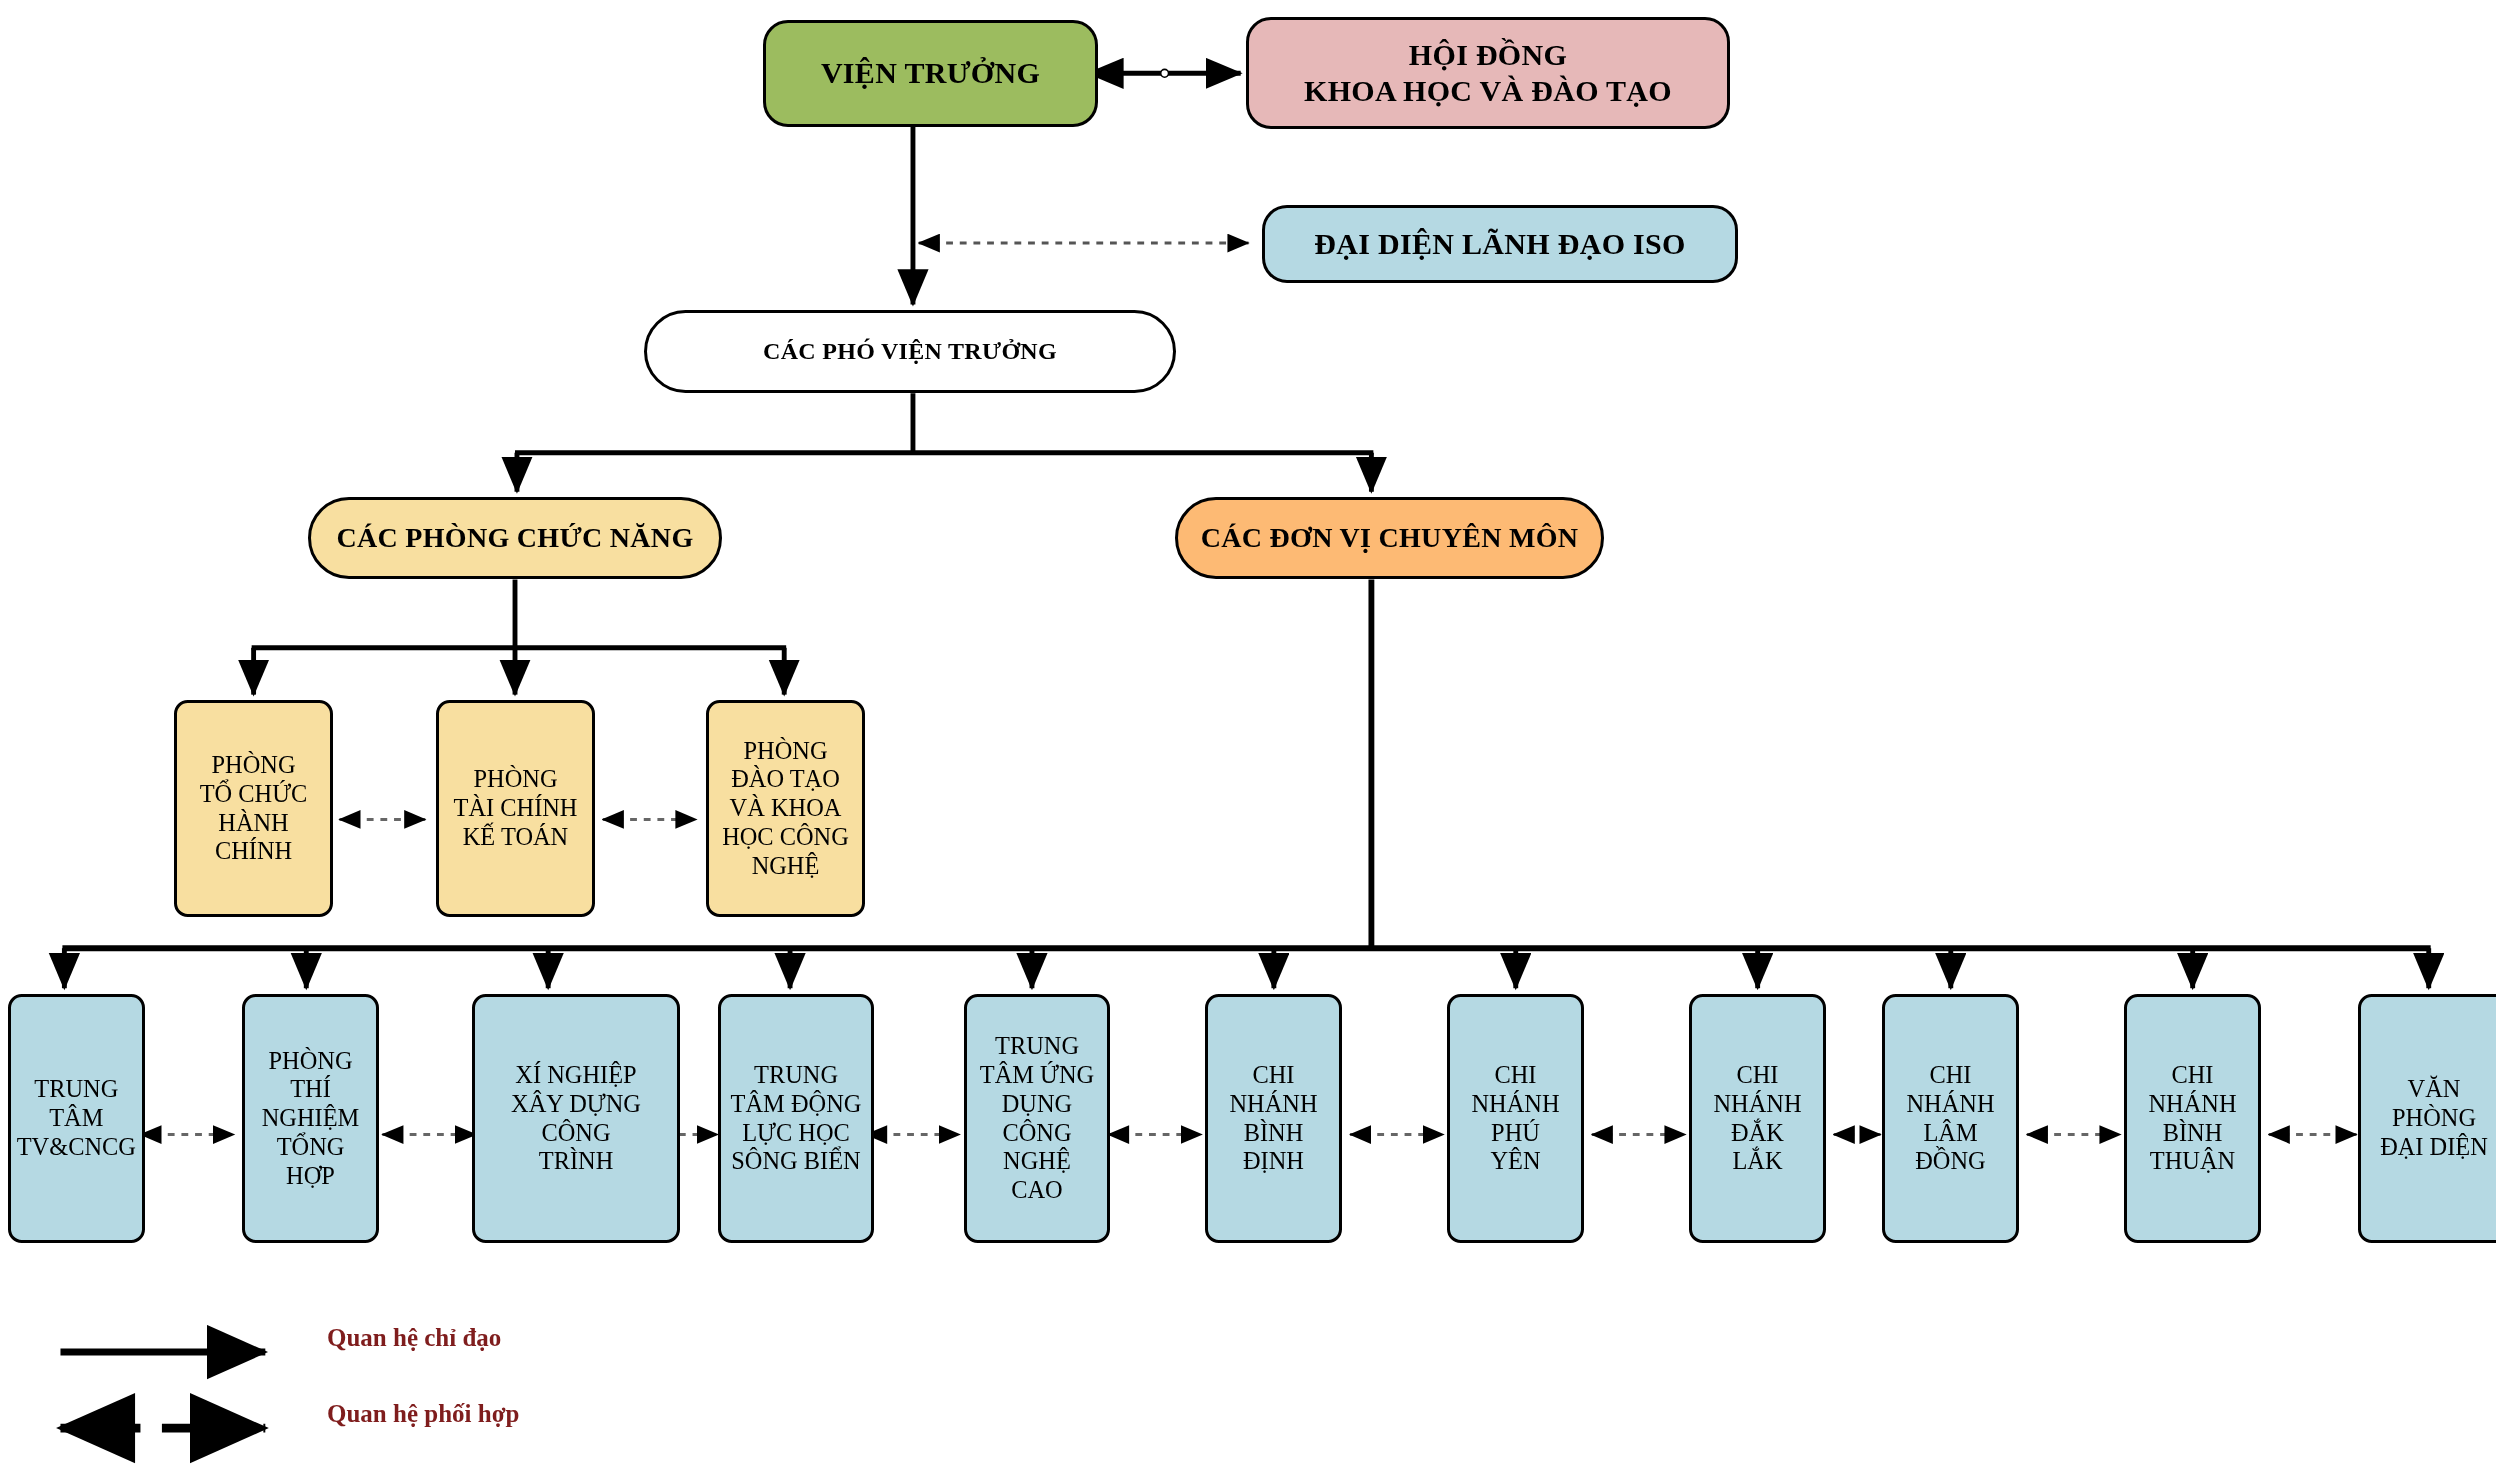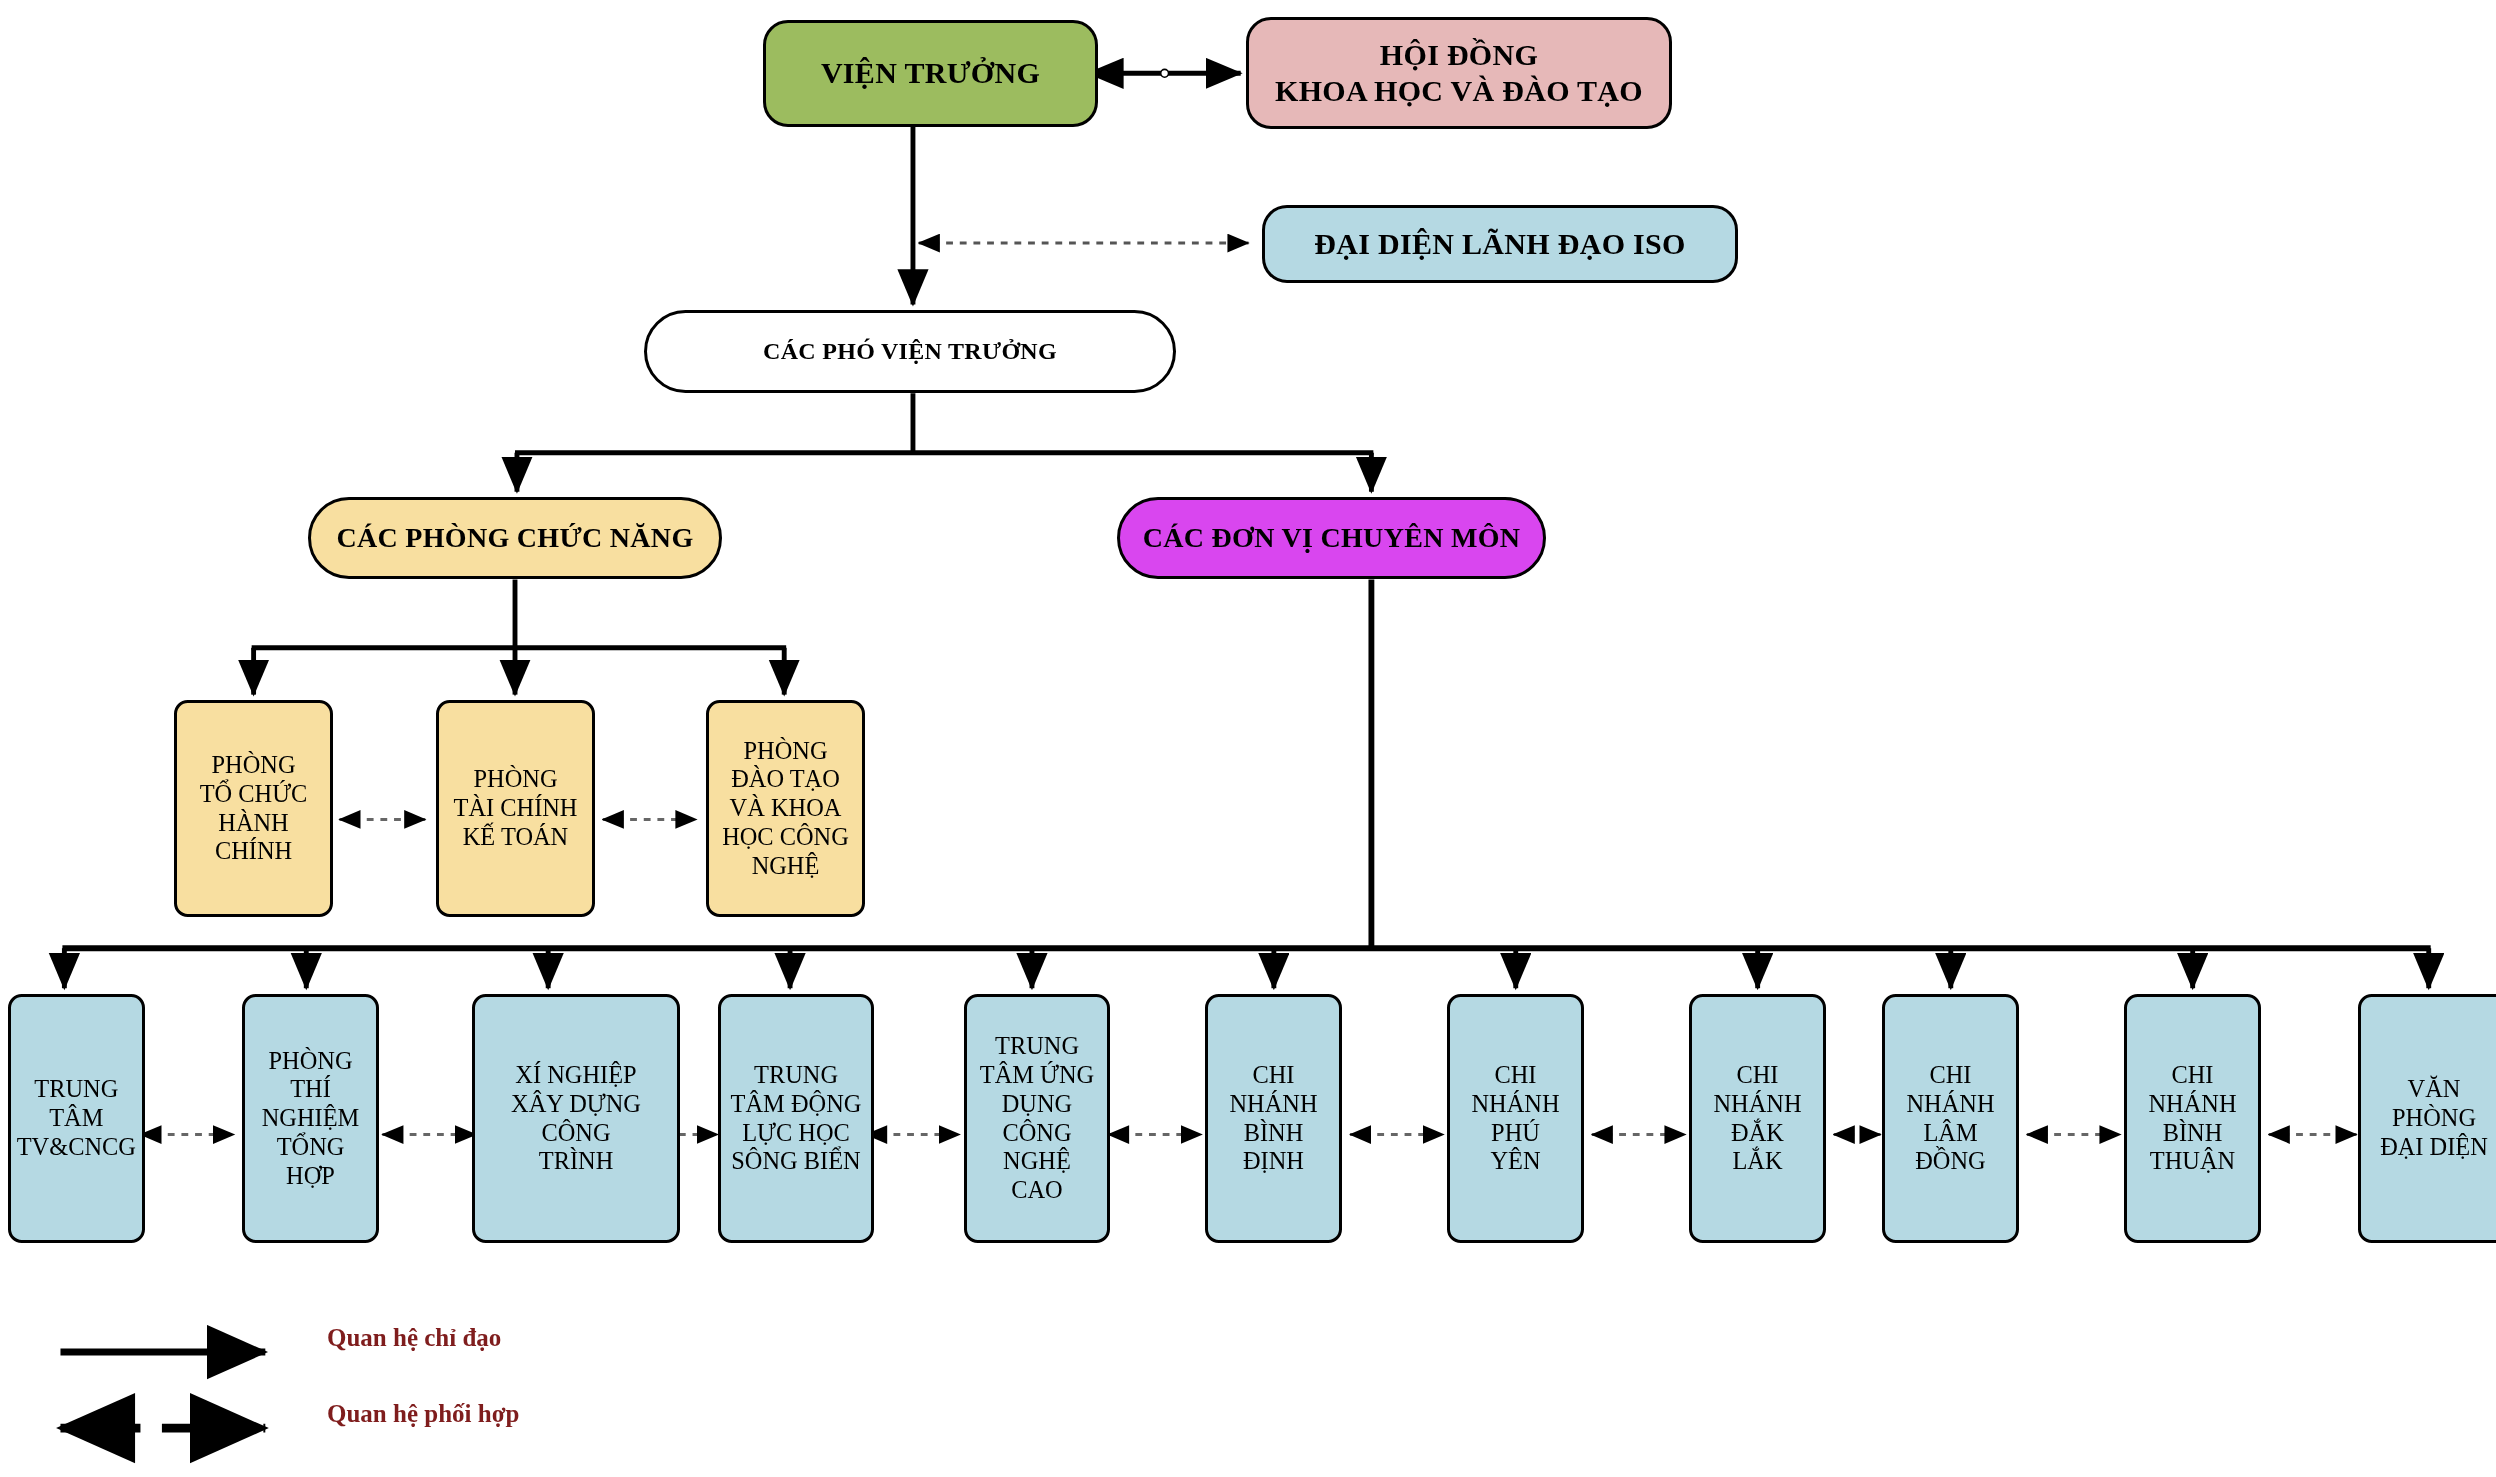--- a/index.html
+++ b/index.html
@@ -47,21 +47,21 @@
     border-radius: 25px;
     font-weight: bold;
     letter-spacing: 0.3px;
   }
   .n-director {
     left: 763px; top: 19.5px; width: 335px; height: 107px;
     background: #9CBC5F;
     font-size: 30px;
   }
   .n-council {
-    left: 1246px; top: 16.6px; width: 426px; height: 112px;
+    left: 1246px; top: 16.6px; width: 484px; height: 112px;
     background: #E6B8B8;
     font-size: 30px;
   }
   .n-iso {
     left: 1254px; top: 205px; width: 476px; height: 78px;
     background: #B5D9E3;
     font-size: 30px;
     margin-left: 8px;
   }
   .n-vice {
@@ -70,22 +70,22 @@
     font-size: 24px;
     border-radius: 45px;
   }
   .n-func {
     left: 308px; top: 497px; width: 414px; height: 82px;
     background: #F8DFA0;
     font-size: 28px;
     border-radius: 41px;
   }
   .n-spec {
-    left: 1117px; top: 497px; width: 429px; height: 82px;
-    background: #d946ef;
+    left: 1175px; top: 497px; width: 429px; height: 82px;
+    background: #fdba74;
     font-size: 28px;
     border-radius: 41px;
   }
   
   .dept {
     background: #F8DFA0;
     border-radius: 13.7px;
     font-size: 24.4px;
     top: 700px;
     height: 217px;

